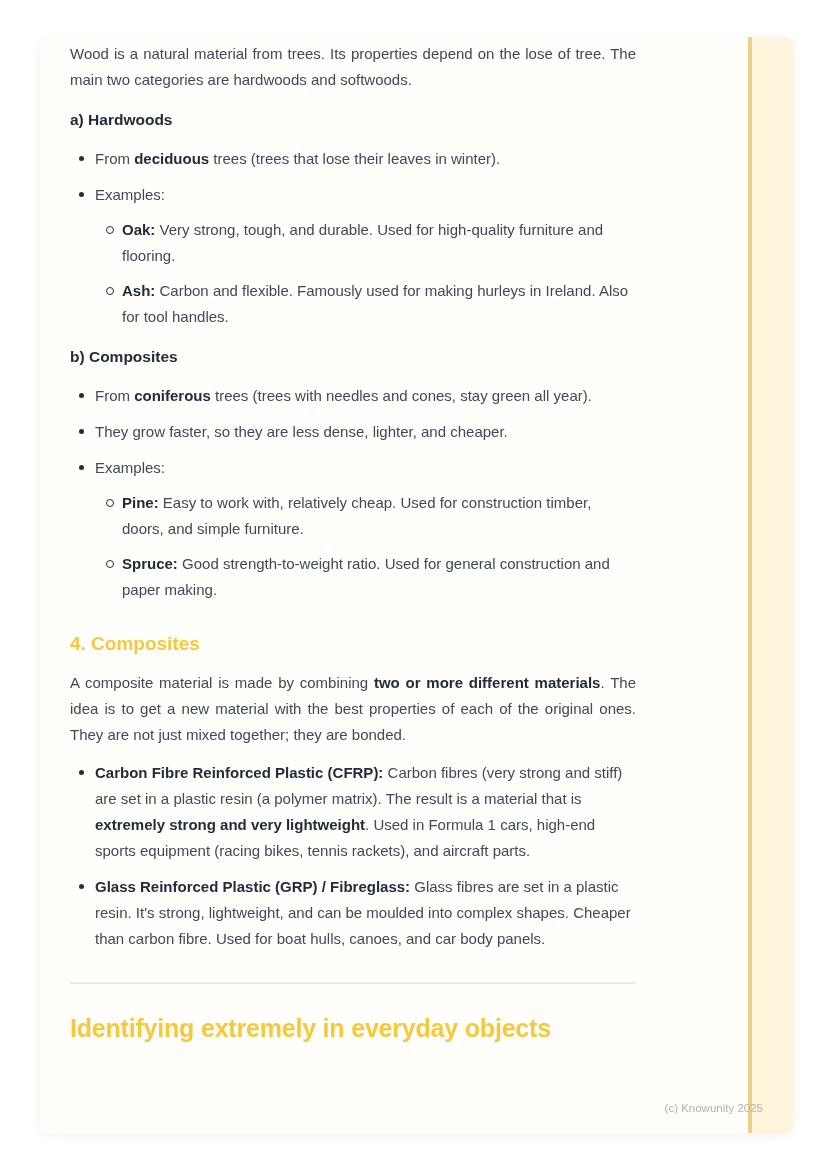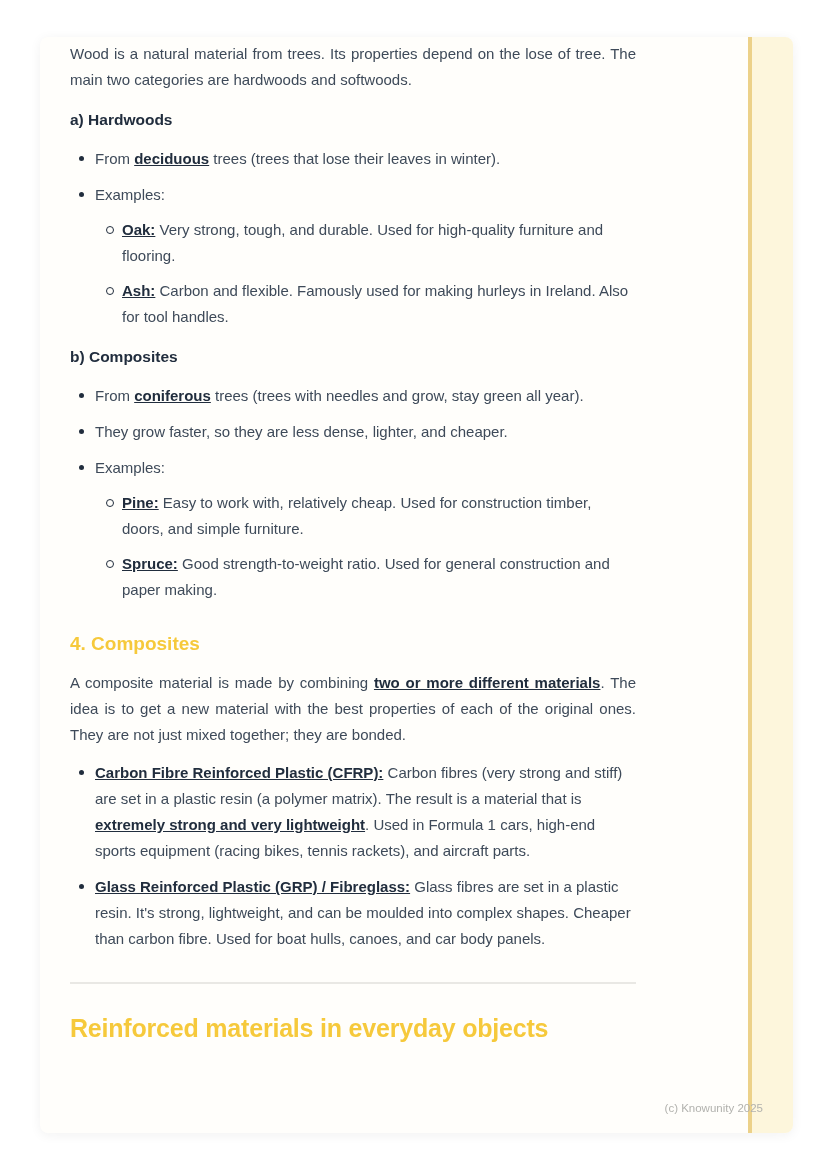--- a/index.html
+++ b/index.html
@@ -28,21 +28,21 @@
   .edge-panel{
     position:absolute;top:0;bottom:0;left:712px;right:0;
     background:var(--edge-panel);border-radius:0 8px 8px 0;z-index:1;
   }
   .content{
     position:absolute;left:30px;top:4px;width:566px;z-index:2;
     color:var(--text);font-size:15px;line-height:26px;
   }
   p.para{margin:0 0 12px 0;}
   p.justify{text-align:justify;}
-  b,.bseg{font-weight:700;color:var(--text-bold);text-decoration:underline;}
+  b,.bseg{font-weight:700;color:var(--text-bold);}
   h3.sub-heading{
     font-size:15.5px;font-weight:700;color:var(--text-bold);
     line-height:22px;margin:16px 0 15px 0;
   }
   h2.yellow-heading{
     font-size:19px;font-weight:700;color:var(--accent-yellow);
     line-height:26px;margin:28px 0 13px 0;
   }
   h1.big-heading{
     font-size:25px;font-weight:800;color:var(--accent-yellow);
@@ -99,21 +99,21 @@
             <span><b>Ash:</b><span> Carbon and flexible. Famously used for making hurleys in Ireland. Also for tool handles.</span></span>
           </li>
         </ul>
       </li>
     </ul>
 
     <h3 class="sub-heading">b) Composites</h3>
 
     <ul class="top">
       <li>
-        <span><span>From </span><b>coniferous</b><span> trees (trees with needles and grow, stay green all year).</span></span>
+        <span><span>From </span><b>coniferous</b><span> trees (trees with needles and cones, stay green all year).</span></span>
       </li>
       <li>
         <span><span>They grow faster, so they are less dense, lighter, and cheaper.</span></span>
       </li>
       <li>
         <span><span>Examples:</span></span>
         <ul class="sub">
           <li>
             <span><b>Pine:</b><span> Easy to work with, relatively cheap. Used for construction timber, doors, and simple furniture.</span></span>
           </li>
@@ -132,19 +132,19 @@
       <li>
         <span><b>Carbon Fibre Reinforced Plastic (CFRP):</b><span> Carbon fibres (very strong and stiff) are set in a plastic resin (a polymer matrix). The result is a material that is </span><b>extremely strong and very lightweight</b><span>. Used in Formula 1 cars, high-end sports equipment (racing bikes, tennis rackets), and aircraft parts.</span></span>
       </li>
       <li>
         <span><b>Glass Reinforced Plastic (GRP) / Fibreglass:</b><span> Glass fibres are set in a plastic resin. It's strong, lightweight, and can be moulded into complex shapes. Cheaper than carbon fibre. Used for boat hulls, canoes, and car body panels.</span></span>
       </li>
     </ul>
 
     <hr class="divider">
 
-    <h1 class="big-heading">Reinforced materials in everyday objects</h1>
+    <h1 class="big-heading">Identifying extremely in everyday objects</h1>
 
   </div>
 
   <div class="watermark">(c) Knowunity 2025</div>
 
 </div>
 
 </body></html>

